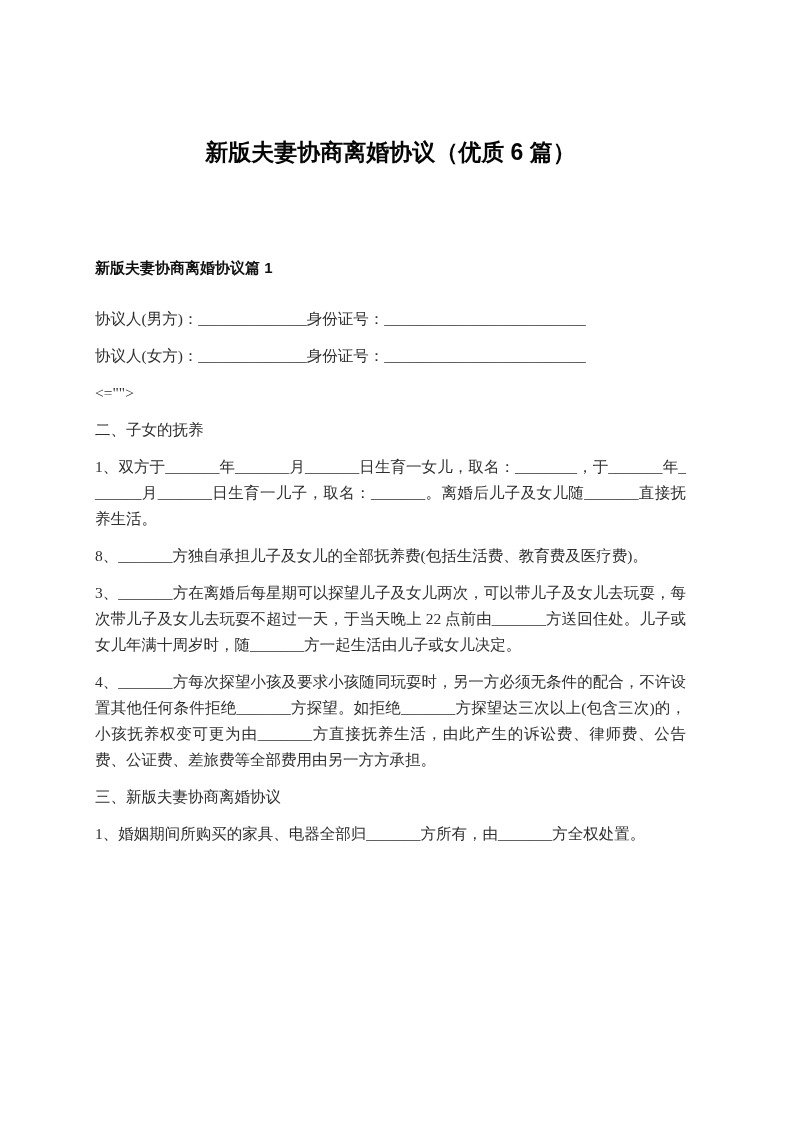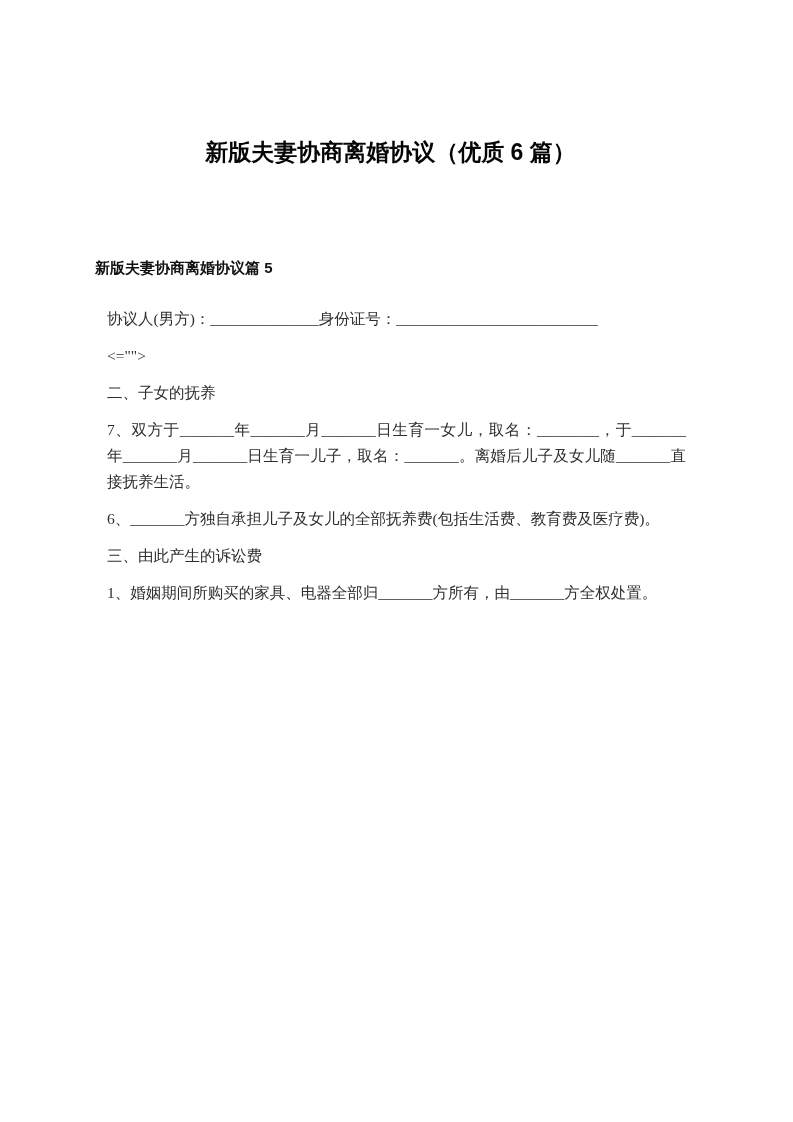--- a/index.html
+++ b/index.html
@@ -36,36 +36,39 @@
   }
   .doc-subtitle {
     margin: 92px 0 28px 0;
     font-family: "Liberation Sans", "DejaVu Sans", sans-serif;
     font-size: 15px;
     line-height: 20px;
     font-weight: 700;
     color: #111111;
   }
   .para {
-    margin: 0 0 11px 12px;
+    margin: 0 0 11px 0;
     font-size: 15.5px;
     line-height: 26px;
     text-align: justify;
     word-break: break-all;
     color: #2e2e2e;
   }
 </style>
 </head>
 <body>
 
 <div class="page">
   <h1 class="doc-title">新版夫妻协商离婚协议（优质 6 篇）</h1>
   <div class="content">
-    <h2 class="doc-subtitle">新版夫妻协商离婚协议篇 5</h2>
+    <h2 class="doc-subtitle">新版夫妻协商离婚协议篇 1</h2>
     <p class="para">协议人(男方)：______________身份证号：__________________________</p>
+    <p class="para">协议人(女方)：______________身份证号：__________________________</p>
     <p class="para">&lt;=""&gt;</p>
     <p class="para">二、子女的抚养</p>
-    <p class="para">7、双方于_______年_______月_______日生育一女儿，取名：________，于_______年_______月_______日生育一儿子，取名：_______。离婚后儿子及女儿随_______直接抚养生活。</p>
-    <p class="para">6、_______方独自承担儿子及女儿的全部抚养费(包括生活费、教育费及医疗费)。</p>
-    <p class="para">三、由此产生的诉讼费</p>
+    <p class="para">1、双方于_______年_______月_______日生育一女儿，取名：________，于_______年_______月_______日生育一儿子，取名：_______。离婚后儿子及女儿随_______直接抚养生活。</p>
+    <p class="para">8、_______方独自承担儿子及女儿的全部抚养费(包括生活费、教育费及医疗费)。</p>
+    <p class="para">3、_______方在离婚后每星期可以探望儿子及女儿两次，可以带儿子及女儿去玩耍，每次带儿子及女儿去玩耍不超过一天，于当天晚上 22 点前由_______方送回住处。儿子或女儿年满十周岁时，随_______方一起生活由儿子或女儿决定。</p>
+    <p class="para">4、_______方每次探望小孩及要求小孩随同玩耍时，另一方必须无条件的配合，不许设置其他任何条件拒绝_______方探望。如拒绝_______方探望达三次以上(包含三次)的，小孩抚养权变可更为由_______方直接抚养生活，由此产生的诉讼费、律师费、公告费、公证费、差旅费等全部费用由另一方方承担。</p>
+    <p class="para">三、新版夫妻协商离婚协议</p>
     <p class="para">1、婚姻期间所购买的家具、电器全部归_______方所有，由_______方全权处置。</p>
   </div>
 </div>
 
 </body></html>

